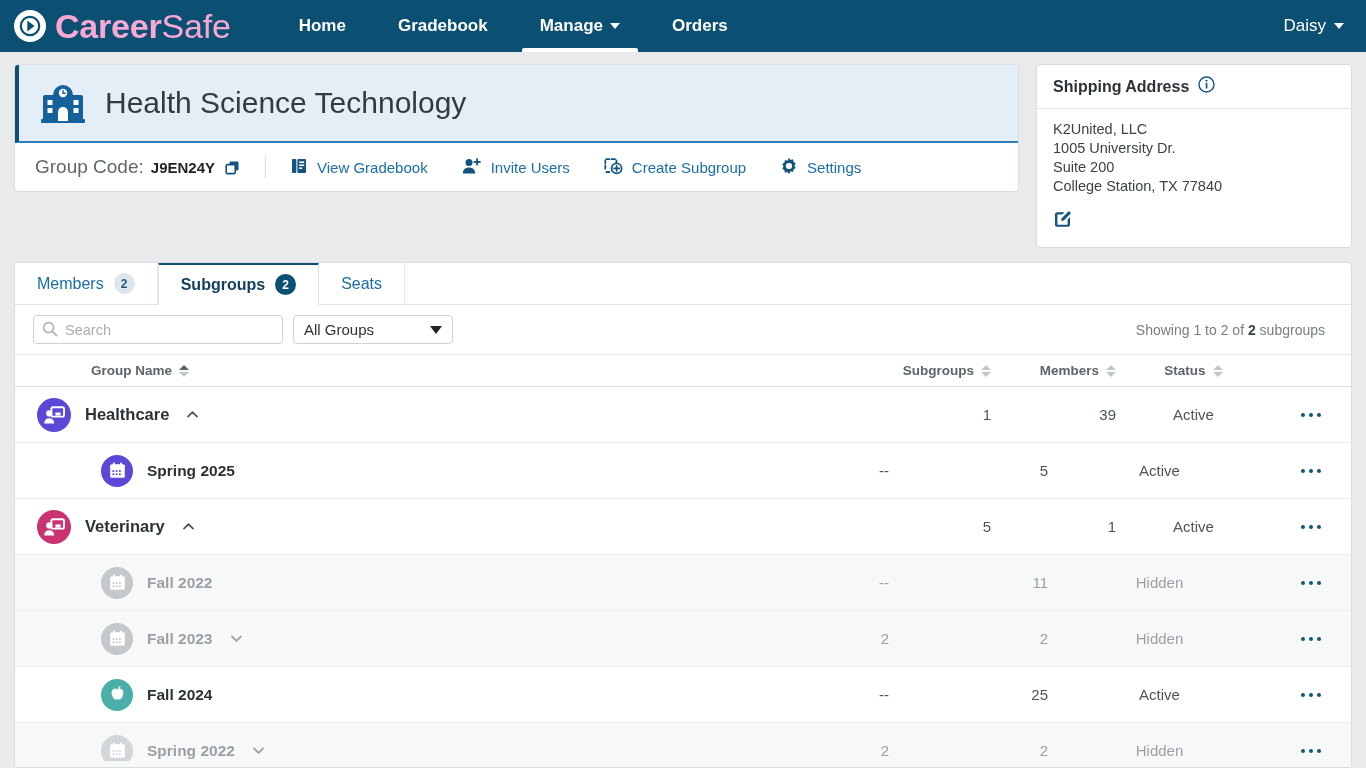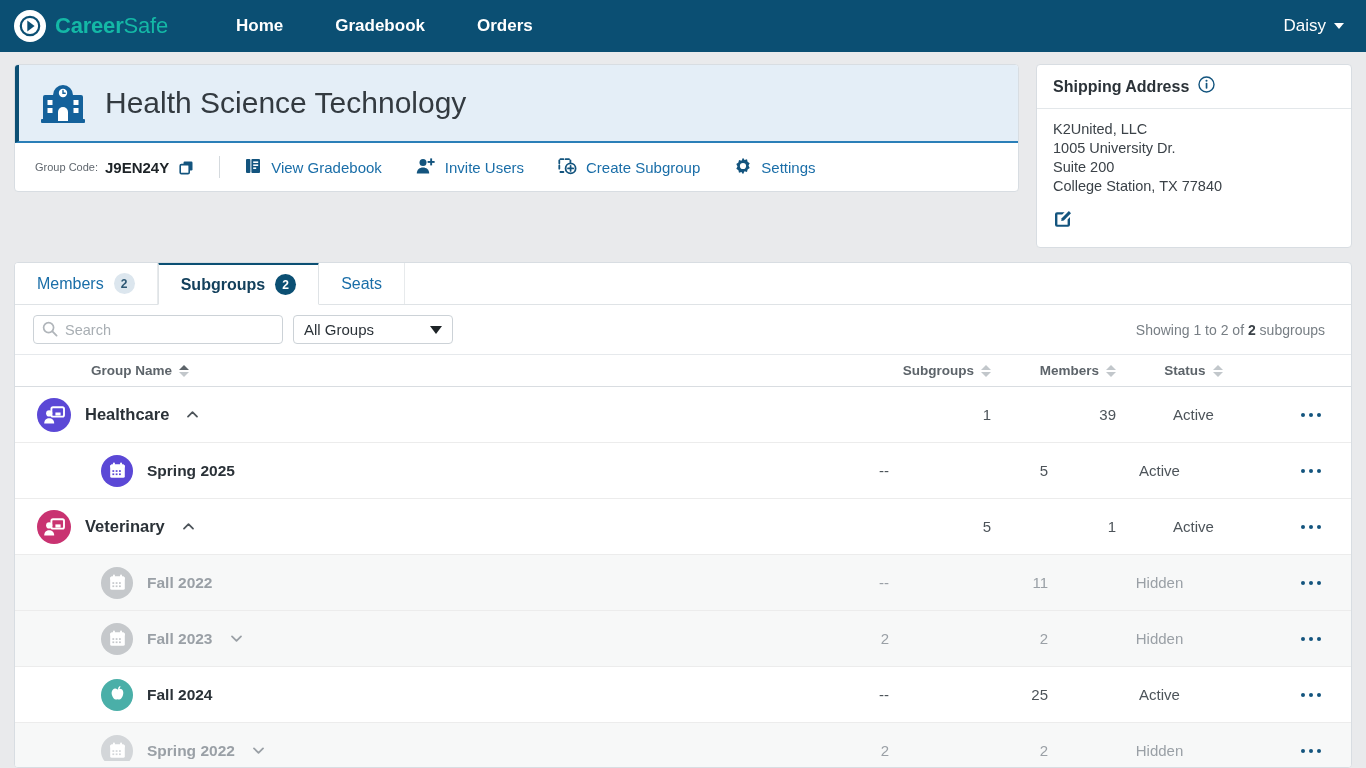--- a/index.html
+++ b/index.html
@@ -19,21 +19,21 @@
     padding: 0 22px 0 14px;
     position: relative;
   }
   .brand { display: flex; align-items: center; gap: 9px; margin-right: 42px; }
   .brand-logo {
     width: 32px; height: 32px; border-radius: 50%;
     background: #ffffff;
     display: flex; align-items: center; justify-content: center;
   }
   .brand-logo svg { display: block; }
-  .brand-text { font-size: 22px; color: #14b8a6; letter-spacing: -0.2px; white-space: nowrap; }
+  .brand-text { font-size: 34px; color: #f9a8d4; letter-spacing: -0.2px; white-space: nowrap; }
   .brand-text .b { font-weight: bold; }
   .brand-text .n { font-weight: normal; }
 
   .nav-links { display: flex; align-items: center; height: 49px; }
   .nav-link {
     position: relative;
     height: 52px;
     display: flex; align-items: center; gap: 7px;
     padding: 0 26px;
     color: #ffffff;
@@ -86,21 +86,21 @@
   }
   .group-icon { width: 48px; height: 48px; margin-right: 18px; flex: 0 0 48px; }
   .group-title { font-size: 30px; color: #333a40; font-weight: normal; }
 
   .group-actions {
     display: flex; align-items: center;
     padding: 0 20px;
     height: 48px;
     gap: 0;
   }
-  .gc-label { color: #60676e; font-size: 11px; }
+  .gc-label { color: #60676e; font-size: 19px; }
   .gc-code { color: #1d2327; font-size: 15px; font-weight: bold; margin-left: 7px; }
   .copy-btn { margin-left: 9px; cursor: pointer; display: flex; align-items: center; }
   .vsep { width: 1px; height: 22px; background: #d5dade; margin: 0 24px; }
   .act {
     display: flex; align-items: center; gap: 9px;
     color: #1a6ea8; font-size: 15px;
     cursor: pointer; margin-right: 34px;
     white-space: nowrap;
   }
   .act:last-child { margin-right: 0; }
@@ -290,20 +290,24 @@
       <span class="b">Career</span><span class="n">Safe</span>
     </span>
   </div>
 
   <div class="nav-links">
     <div class="nav-link">
       <span>Home</span>
     </div>
     <div class="nav-link">
       <span>Gradebook</span>
+    </div>
+    <div class="nav-link active">
+      <span>Manage</span>
+      <span class="caret-down"></span>
     </div>
     <div class="nav-link">
       <span>Orders</span>
     </div>
   </div>
 
   <div class="nav-user">
     <span>Daisy</span>
     <span class="caret-down"></span>
   </div>

